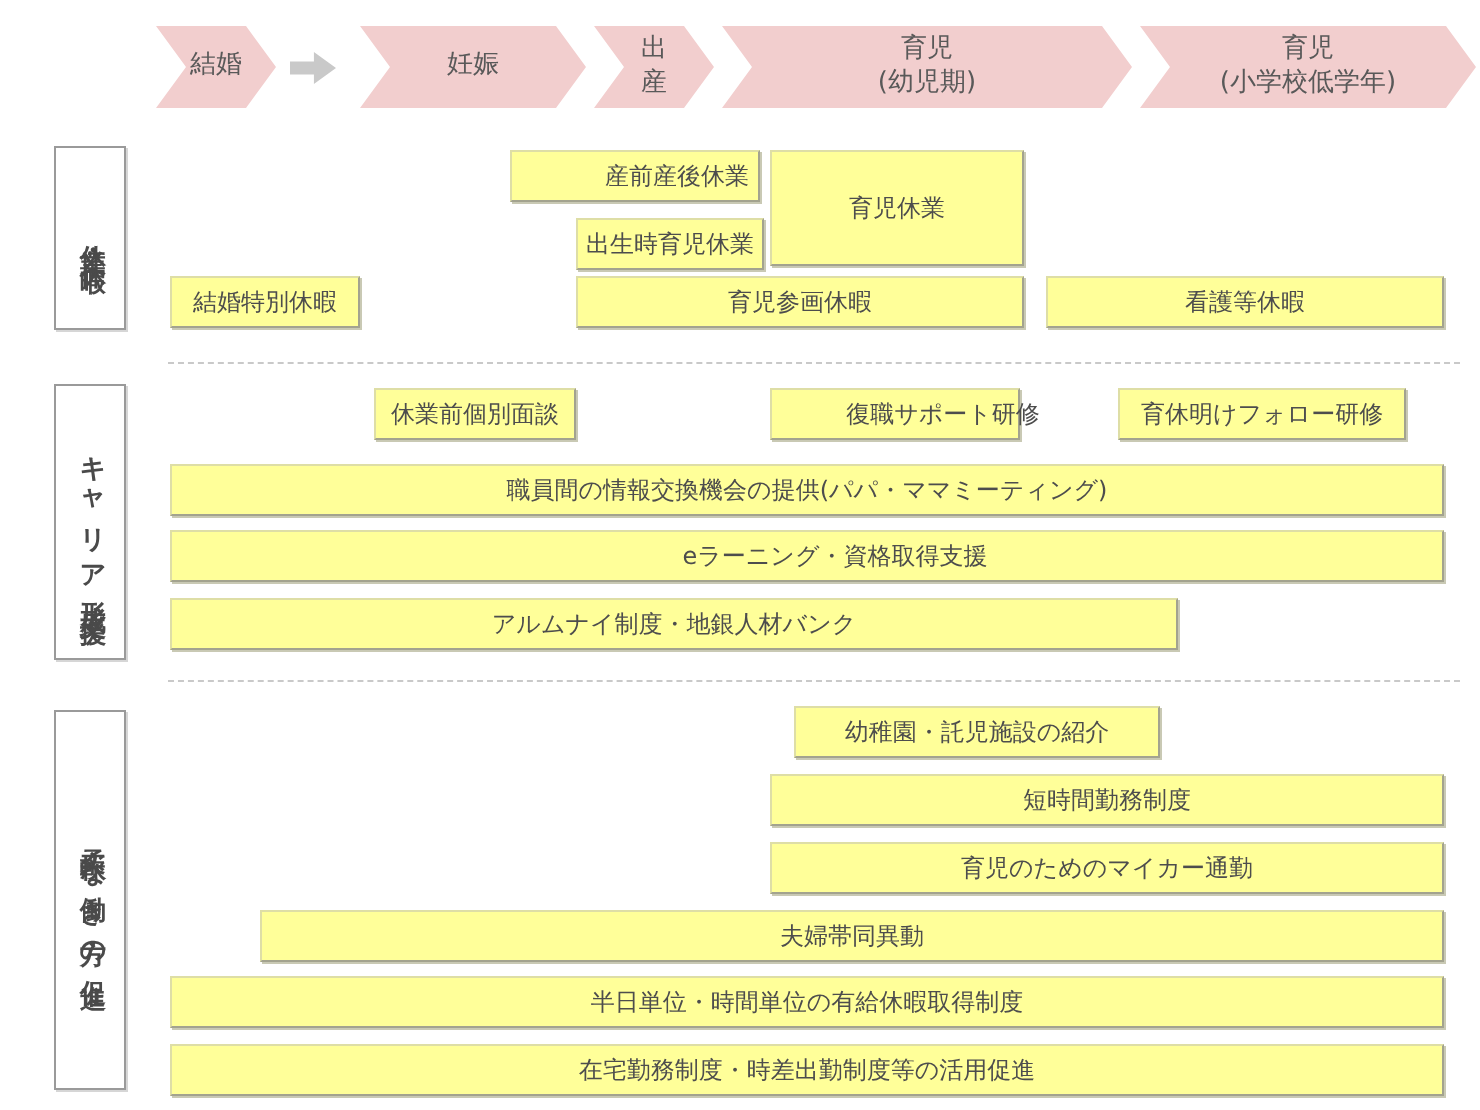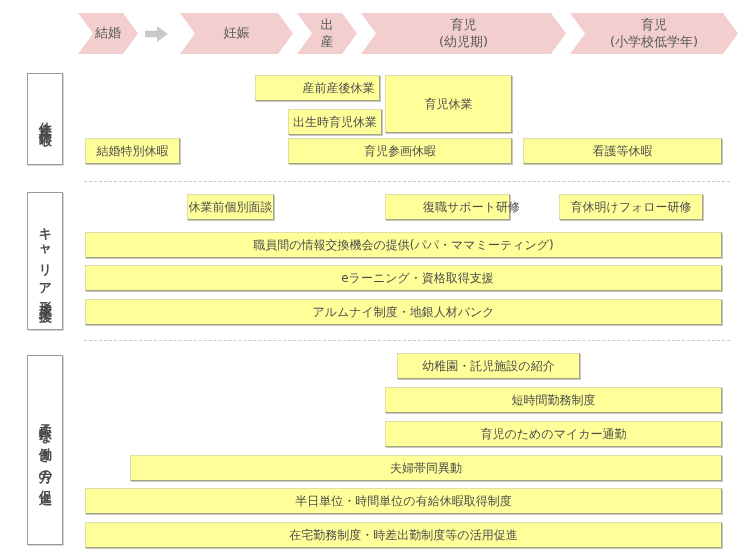--- a/index.html
+++ b/index.html
@@ -66,26 +66,26 @@
   <div class="ybox" style="left:255px;top:75px;width:125px;padding-left:42px;">産前産後休業</div>
   <div class="ybox" style="left:385px;top:75px;width:127px;height:58px;">育児休業</div>
   <div class="ybox" style="left:288px;top:109px;width:94px;">出生時育児休業</div>
   <div class="ybox" style="left:85px;top:138px;width:95px;">結婚特別休暇</div>
   <div class="ybox" style="left:288px;top:138px;width:224px;text-align:right;">育児参画休暇</div>
   <div class="ybox" style="left:523px;top:138px;width:199px;">看護等休暇</div>
 
   <div class="dashline" style="top:181px;"></div>
 
   <div class="side-label" style="top:192px;height:138px;">キャリア形成支援</div>
-  <div class="ybox" style="left:187px;top:194px;width:87px;">休業前個別面談</div>
+  <div class="ybox" style="left:187px;top:194px;width:101px;">休業前個別面談</div>
   <div class="ybox" style="left:385px;top:194px;width:125px;padding-left:48px;">復職サポート研修</div>
   <div class="ybox" style="left:523px;top:194px;width:144px;margin-left:36px;">育休明けフォロー研修</div>
   <div class="ybox" style="left:85px;top:232px;width:637px;">職員間の情報交換機会の提供(パパ・ママミーティング)</div>
   <div class="ybox" style="left:85px;top:265px;width:637px;padding-left:28px;">eラーニング・資格取得支援</div>
-  <div class="ybox" style="left:85px;top:299px;width:637px;">アルムナイ制度・地銀人材バンク</div>
+  <div class="ybox" style="left:85px;top:299px;width:504px;">アルムナイ制度・地銀人材バンク</div>
 
   <div class="dashline" style="top:340px;"></div>
 
   <div class="side-label" style="top:355px;height:190px;">柔軟な働き方の促進</div>
   <div class="ybox" style="left:385px;top:353px;width:183px;margin-left:12px;">幼稚園・託児施設の紹介</div>
   <div class="ybox" style="left:385px;top:387px;width:337px;">短時間勤務制度</div>
   <div class="ybox" style="left:130px;top:455px;width:592px;">夫婦帯同異動</div>
   <div class="ybox" style="left:385px;top:421px;width:337px;">育児のためのマイカー通勤</div>
   <div class="ybox" style="left:85px;top:488px;width:637px;">半日単位・時間単位の有給休暇取得制度</div>
   <div class="ybox" style="left:85px;top:522px;width:637px;">在宅勤務制度・時差出勤制度等の活用促進</div>

